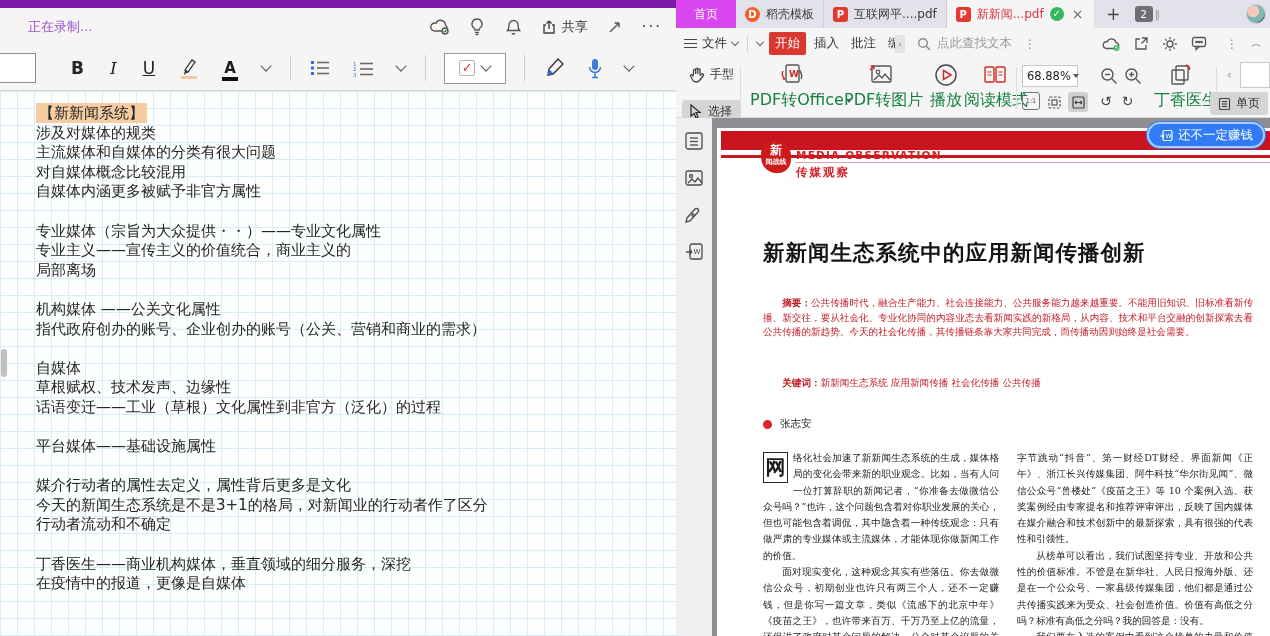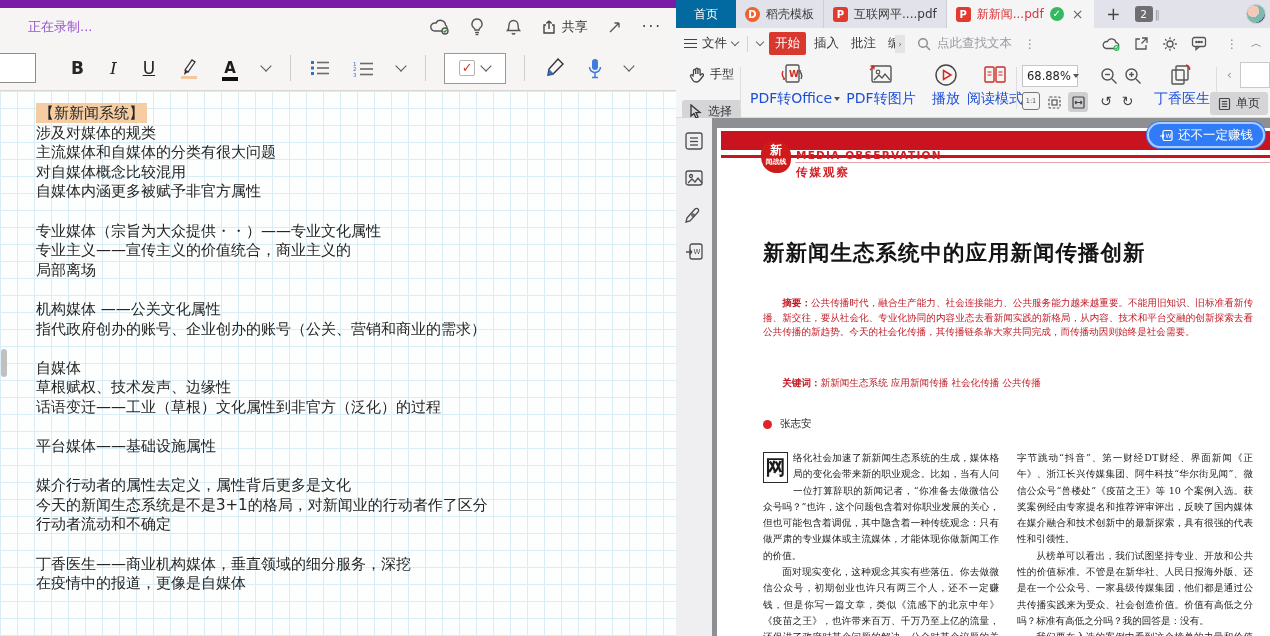--- a/index.html
+++ b/index.html
@@ -38,21 +38,21 @@
   .note-content { position:absolute; left:36px; top:13px; }
   .note-line { min-height:19.6px; line-height:19.6px; font-size:15px; color:#262626; white-space:nowrap; font-family:"DejaVu Sans",sans-serif; }
   .note-line.hl span { background:#f6cda2; padding:1px 3px; }
   .note-vscroll { position:absolute; right:4px; top:282px; width:3px; height:105px; background:#8b8b8b; border-radius:2px; }
   .note-left-handle { position:absolute; left:1px; top:258px; width:6px; height:28px; background:#c2c0be; border-radius:3px; }
 
   
   .wps { position:absolute; left:676px; top:0; width:594px; height:636px; background:#f5f5f6; overflow:hidden; }
   .tabbar { position:absolute; left:0; top:0; width:100%; height:28px; background:#e2e3ea; display:flex; align-items:stretch; }
   .tab { display:flex; align-items:center; gap:6px; padding:0 9px; font-size:12px; color:#3a3a3a; border-right:1px solid #cdced6; cursor:pointer; white-space:nowrap; }
-  .tab-home { background:#0369a1; color:#fff; padding:0 18px; border-right:none; }
+  .tab-home { background:#d946ef; color:#fff; padding:0 18px; border-right:none; }
   .tab-active { background:#f5f5f6; border-right:none; }
   .tab-active .tab-label { color:#d9353b; }
   .fileicon { width:15px; height:15px; border-radius:3px; color:#fff; font-size:10px; font-weight:bold; display:flex; align-items:center; justify-content:center; flex:none; }
   .fi-red { background:#e4392e; }
   .fi-orange { background:#f0622d; border-radius:50%; }
   .savedok { width:14px; height:14px; border-radius:50%; background:#35b95f; color:#fff; font-size:10px; line-height:14px; text-align:center; }
   .tab-close { color:#666; font-size:14px; padding:0 2px; cursor:pointer; }
   .tab-plus { display:flex; align-items:center; padding:0 12px; font-size:17px; color:#444; cursor:pointer; }
   .win-badge { align-self:center; width:18px; height:16px; background:#6f6f73; color:#fff; border-radius:3px; font-size:10.5px; display:flex; align-items:center; justify-content:center; margin:0 2px; cursor:pointer; }
   .win-bars { align-self:center; color:#9a9aa2; font-size:11px; margin-right:8px; }
@@ -72,21 +72,21 @@
   .vdots { color:#8a8a90; font-size:12px; letter-spacing:0; margin-left:6px; cursor:pointer; }
   .mb-right { margin-left:auto; display:flex; align-items:center; gap:13px; color:#555; }
   .mb-right .ic { display:flex; align-items:center; cursor:pointer; }
   .caret-up { font-size:11px; color:#555; cursor:pointer; }
 
   .ribbon { position:absolute; left:0; top:59px; width:100%; height:59px; background:#f5f5f6; border-bottom:1px solid #d9d9dc; font-size:12px; color:#333; }
   .rb-stack { position:absolute; left:6px; top:4px; }
   .rb-tool { display:flex; align-items:center; gap:6px; padding:3px 7px; border-radius:3px; cursor:pointer; }
   .rb-tool.pressed { background:#d5d5d8; }
   .rb-big { position:absolute; top:4px; text-align:center; cursor:pointer; }
-  .rb-big .lbl { margin-top:3px; font-size:14px; color:#1d4ed8; white-space:nowrap; }
+  .rb-big .lbl { margin-top:3px; font-size:16px; color:#15803d; white-space:nowrap; }
   .tri-down { display:inline-block; width:0; height:0; border-left:3.5px solid transparent; border-right:3.5px solid transparent; border-top:4px solid #555; margin-left:2px; vertical-align:2px; }
   .rb-div { position:absolute; top:8px; width:1px; height:42px; background:#dddde0; }
   .zoom-box { position:absolute; left:346px; top:6px; width:56px; height:22px; background:#fff; border:1px solid #c6c6ca; display:flex; align-items:center; justify-content:space-between; padding:0 4px; font-size:11.5px; color:#222; cursor:pointer; }
   .fit-row { position:absolute; left:346px; top:33px; display:flex; gap:4px; }
   .fit-ic { width:20px; height:20px; border-radius:3px; display:flex; align-items:center; justify-content:center; cursor:pointer; color:#4a4a4a; }
   .fit-ic.pressed { background:#cfcfd2; }
   .mag { position:absolute; top:8px; cursor:pointer; }
   .rot-row { position:absolute; left:424px; top:34px; display:flex; gap:10px; font-size:14px; color:#444; }
   .rot-row span { cursor:pointer; }
   .pagebox { position:absolute; right:0; top:3px; width:30px; height:26px; background:#fff; border:1px solid #c9c9cd; }

